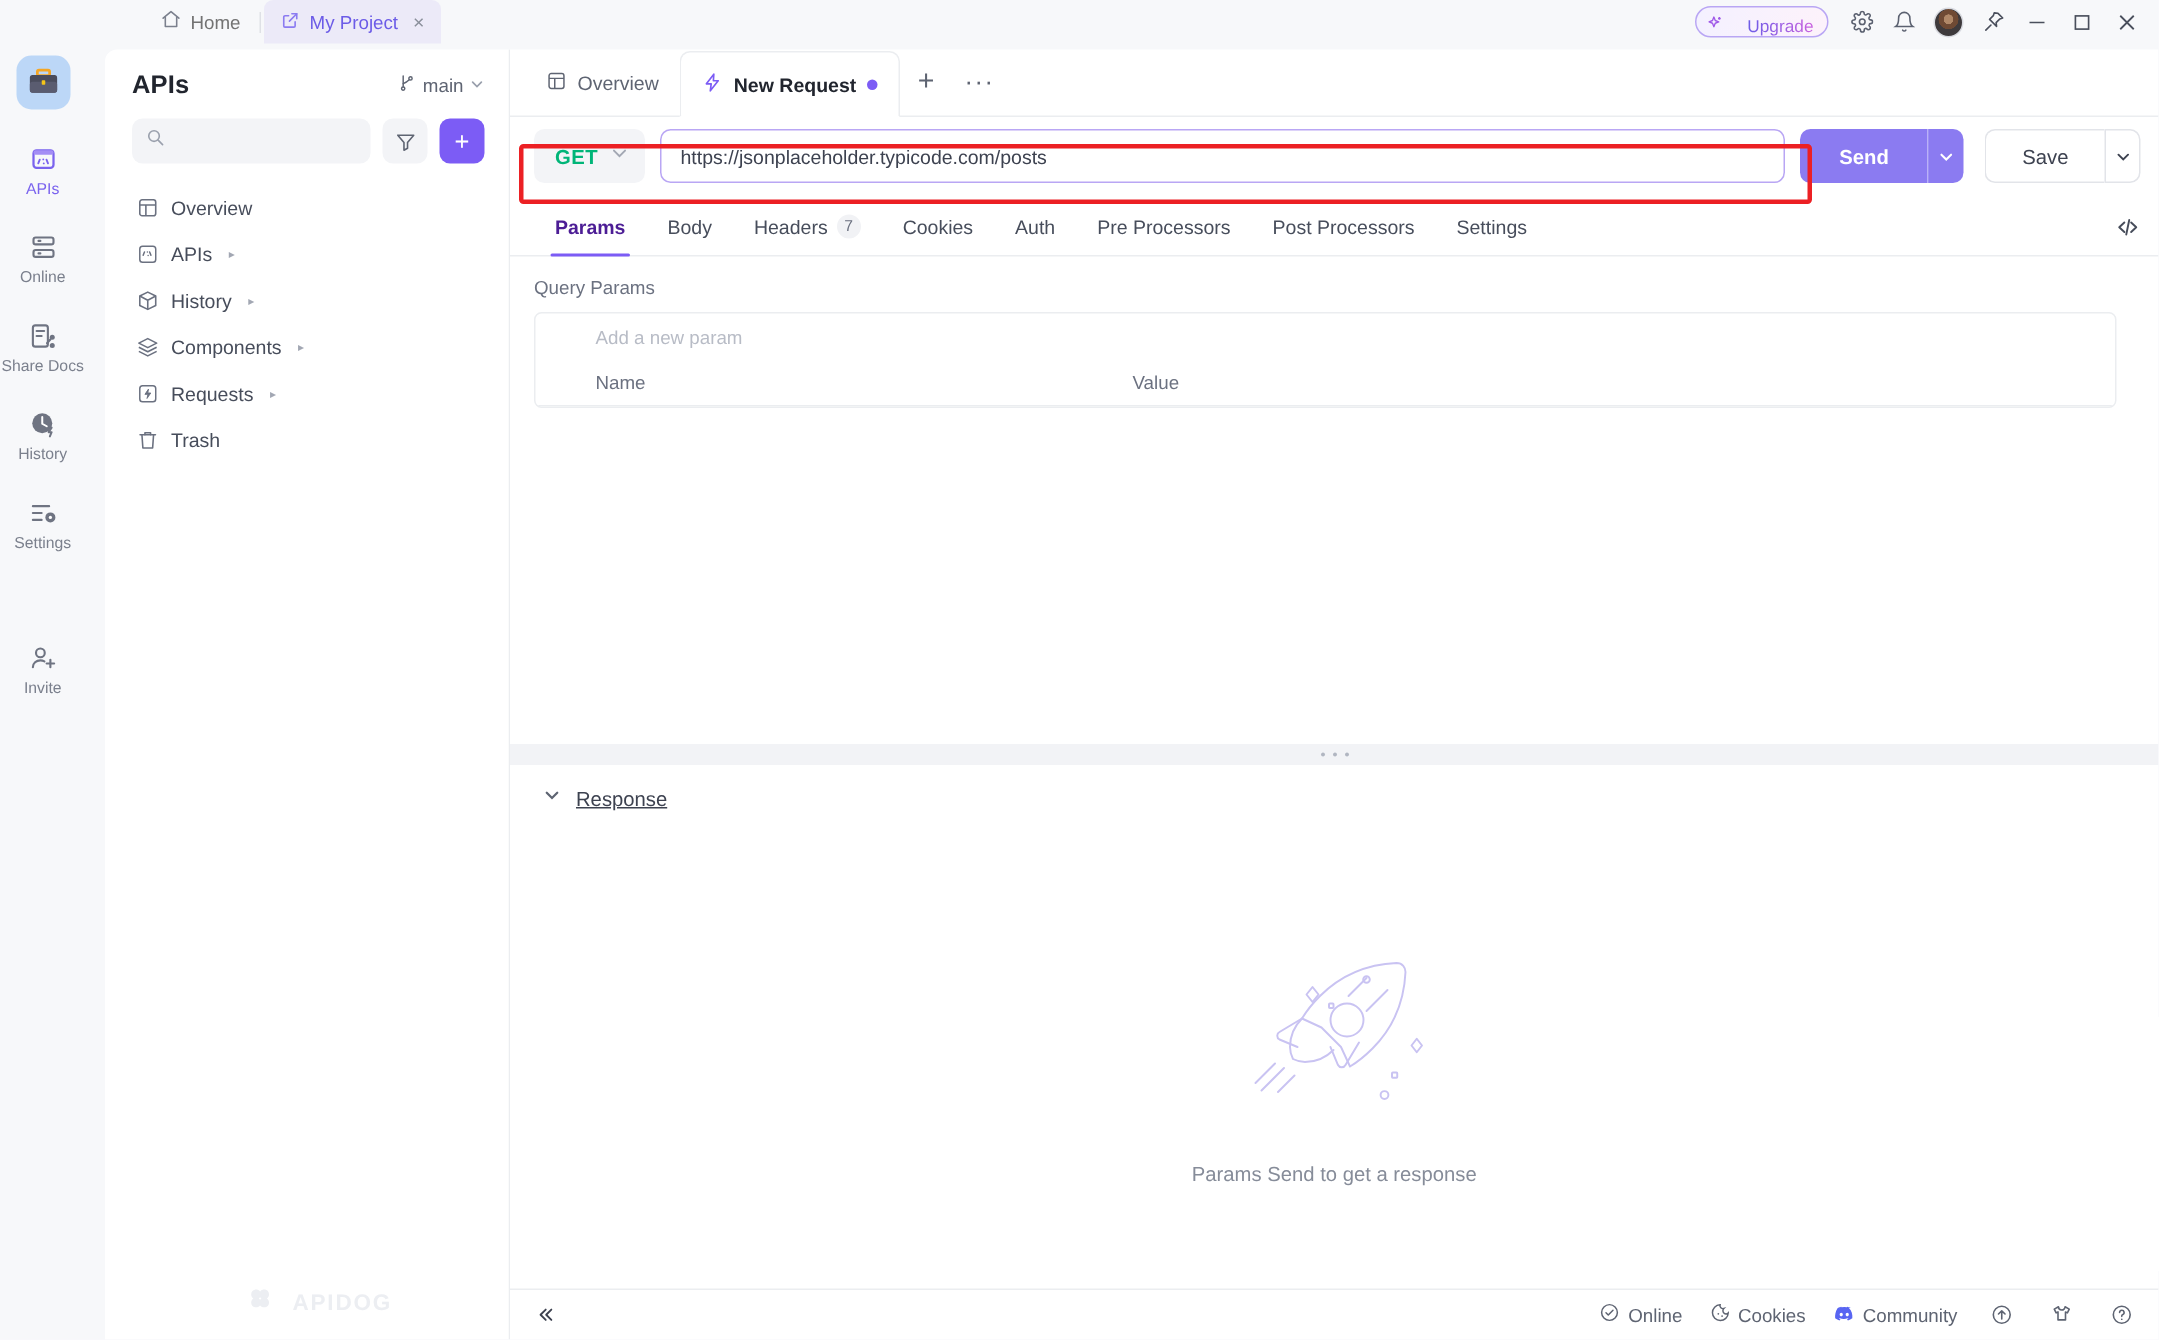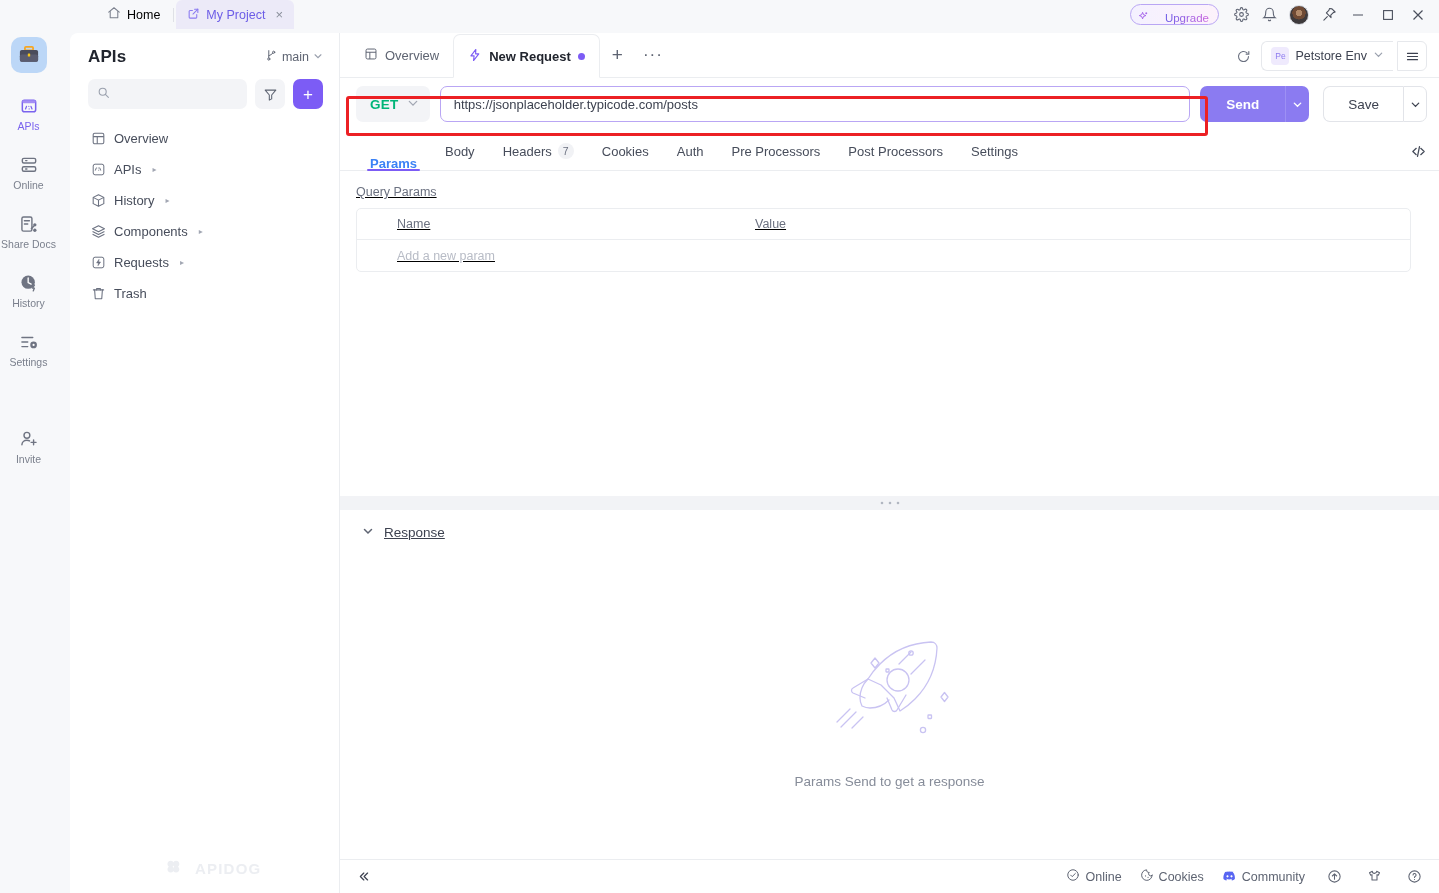--- a/index.html
+++ b/index.html
@@ -14,21 +14,21 @@
 
   
   .titlebar {
     position: absolute; top: 0; left: 0; width: 1439px; height: 29px;
     background: #f7f8fa;
     display: flex; align-items: center;
   }
   .tb-tabs { display: flex; align-items: center; margin-left: 96px; height: 29px; }
   .tb-tab {
     display: flex; align-items: center; gap: 6px;
-    height: 29px; padding: 0 11px; font-size: 12.5px; color: #000000;
+    height: 29px; padding: 0 11px; font-size: 12.5px; color: #737373;
     border-radius: 6px 6px 0 0; cursor: default;
   }
   .tb-tab.active { background: #eceaf8; color: #6c5ce7; font-weight: 400; }
   .tb-sep { width: 1px; height: 14px; background: #dfe1e6; margin: 0 2px; }
   .tb-close { font-size: 13px; color: #8a8f9b; margin-left: 4px; line-height: 1; }
   .tb-right { margin-left: auto; display: flex; align-items: center; gap: 0; padding-right: 6px; }
   .upgrade-btn {
     display: flex; align-items: flex-end; gap: 16px;
     height: 21px; padding: 0 9px 0 7px; border-radius: 11px;
     border: 1px solid #b9a6f4; font-size: 11.5px;
@@ -183,34 +183,34 @@
 
   
   .subtabs {
     display: flex; align-items: center; height: 39px;
     padding: 0 12px 0 16px; border-bottom: 1px solid #ebedf0; position: relative;
   }
   .st {
     position: relative; height: 39px; display: flex; align-items: center; gap: 6px;
     padding: 0 14px; font-size: 13px; color: #474d5b;
   }
-  .st.active { color: #3b82f6; font-weight: 700; align-items: flex-end; }
+  .st.active { color: #4c1d95; font-weight: 700; }
   .st.active::after {
     content: ""; position: absolute; left: 11px; right: 11px; bottom: 0;
     height: 2px; background: #7c5cf5; border-radius: 2px;
   }
   .st-count {
     min-width: 16px; height: 16px; padding: 0 4px; border-radius: 8px;
     background: #f1f2f5; color: #6b7180; font-size: 10.5px;
     display: flex; align-items: center; justify-content: center;
   }
   .code-ico { margin-left: auto; color: #474d5b; display: flex; align-items: center; }
 
   
-  .params-body { padding: 14px 28px 0 16px; text-decoration: underline; }
+  .params-body { padding: 14px 28px 0 16px; }
   .qp-label { font-size: 12.5px; color: #6b7180; margin-bottom: 9px; }
   .qp-table { border: 1px solid #ebedf0; border-radius: 5px; overflow: hidden; }
   .qp-row { display: flex; height: 31px; align-items: center; font-size: 12.5px; }
   .qp-head { color: #6b7180; border-bottom: 1px solid #ebedf0; }
   .qp-c1 { width: 390px; padding-left: 40px; }
   .qp-c2 { flex: 1; padding-left: 8px; }
   .qp-placeholder { color: #b8bcc6; }
 
   
   .splitter {
@@ -529,42 +529,20 @@
               <path d="M13.5 2.5 5 13.5h5.5L9.5 21.5 18.5 10H13z"></path>
             </svg>
         </span>
         <span>New Request</span>
         <span class="rt-dot"></span>
       </div>
       <div class="rt-plus">+</div>
       <div class="rt-more">···</div>
     </div>
 
-    <div class="env-area">
-      <div class="env-refresh">
-        <svg width="15" height="15" viewBox="0 0 24 24" fill="none" stroke="#6b7180" stroke-width="1.8" stroke-linecap="round">
-            <path d="M20 12a8 8 0 1 1-2.4-5.7"></path>
-            <path d="M20.5 4v4.2h-4.2"></path>
-          </svg>
-      </div>
-      <div class="env-pick">
-        <span class="env-badge">Pe</span>
-        <span>Petstore Env</span>
-        <span>
-          <svg width="11" height="11" viewBox="0 0 12 12" fill="none" stroke="#9aa0ad" stroke-width="1.3" stroke-linecap="round">
-              <path d="M2.5 4.5 6 8l3.5-3.5"></path>
-            </svg>
-        </span>
-      </div>
-      <div class="env-menu">
-        <svg width="15" height="15" viewBox="0 0 24 24" fill="none" stroke="#3d4250" stroke-width="1.9" stroke-linecap="round">
-            <path d="M4 7h16M4 12h16M4 17h16"></path>
-          </svg>
-      </div>
-    </div>
 
     <div class="urlbar-wrap">
       <div class="urlbar">
         <div class="method">
           <span class="method-txt">GET</span>
           <span>
             <svg width="12" height="12" viewBox="0 0 12 12" fill="none" stroke="#a2a7b3" stroke-width="1.3" stroke-linecap="round">
                 <path d="M2.3 4.4 6 8.1l3.7-3.7"></path>
               </svg>
           </span>
@@ -622,27 +600,27 @@
             <path d="M8.8 7.5 4 12l4.8 4.5"></path>
             <path d="M15.2 7.5 20 12l-4.8 4.5"></path>
             <path d="M13.4 5.2 10.6 18.8"></path>
           </svg>
       </div>
     </div>
 
     <div class="params-body">
       <div class="qp-label">Query Params</div>
       <div class="qp-table">
+        <div class="qp-row">
+          <div class="qp-c1 qp-placeholder">Add a new param</div>
+          <div class="qp-c2"></div>
+        </div>
         <div class="qp-row qp-head">
           <div class="qp-c1">Name</div>
           <div class="qp-c2">Value</div>
-        </div>
-        <div class="qp-row">
-          <div class="qp-c1 qp-placeholder">Add a new param</div>
-          <div class="qp-c2"></div>
         </div>
       </div>
     </div>
 
     <div class="splitter">
       <svg width="22" height="6" viewBox="0 0 22 6">
           <circle cx="3" cy="3" r="1.3" fill="#b1b6c1"></circle>
           <circle cx="11" cy="3" r="1.3" fill="#b1b6c1"></circle>
           <circle cx="19" cy="3" r="1.3" fill="#b1b6c1"></circle>
         </svg>

